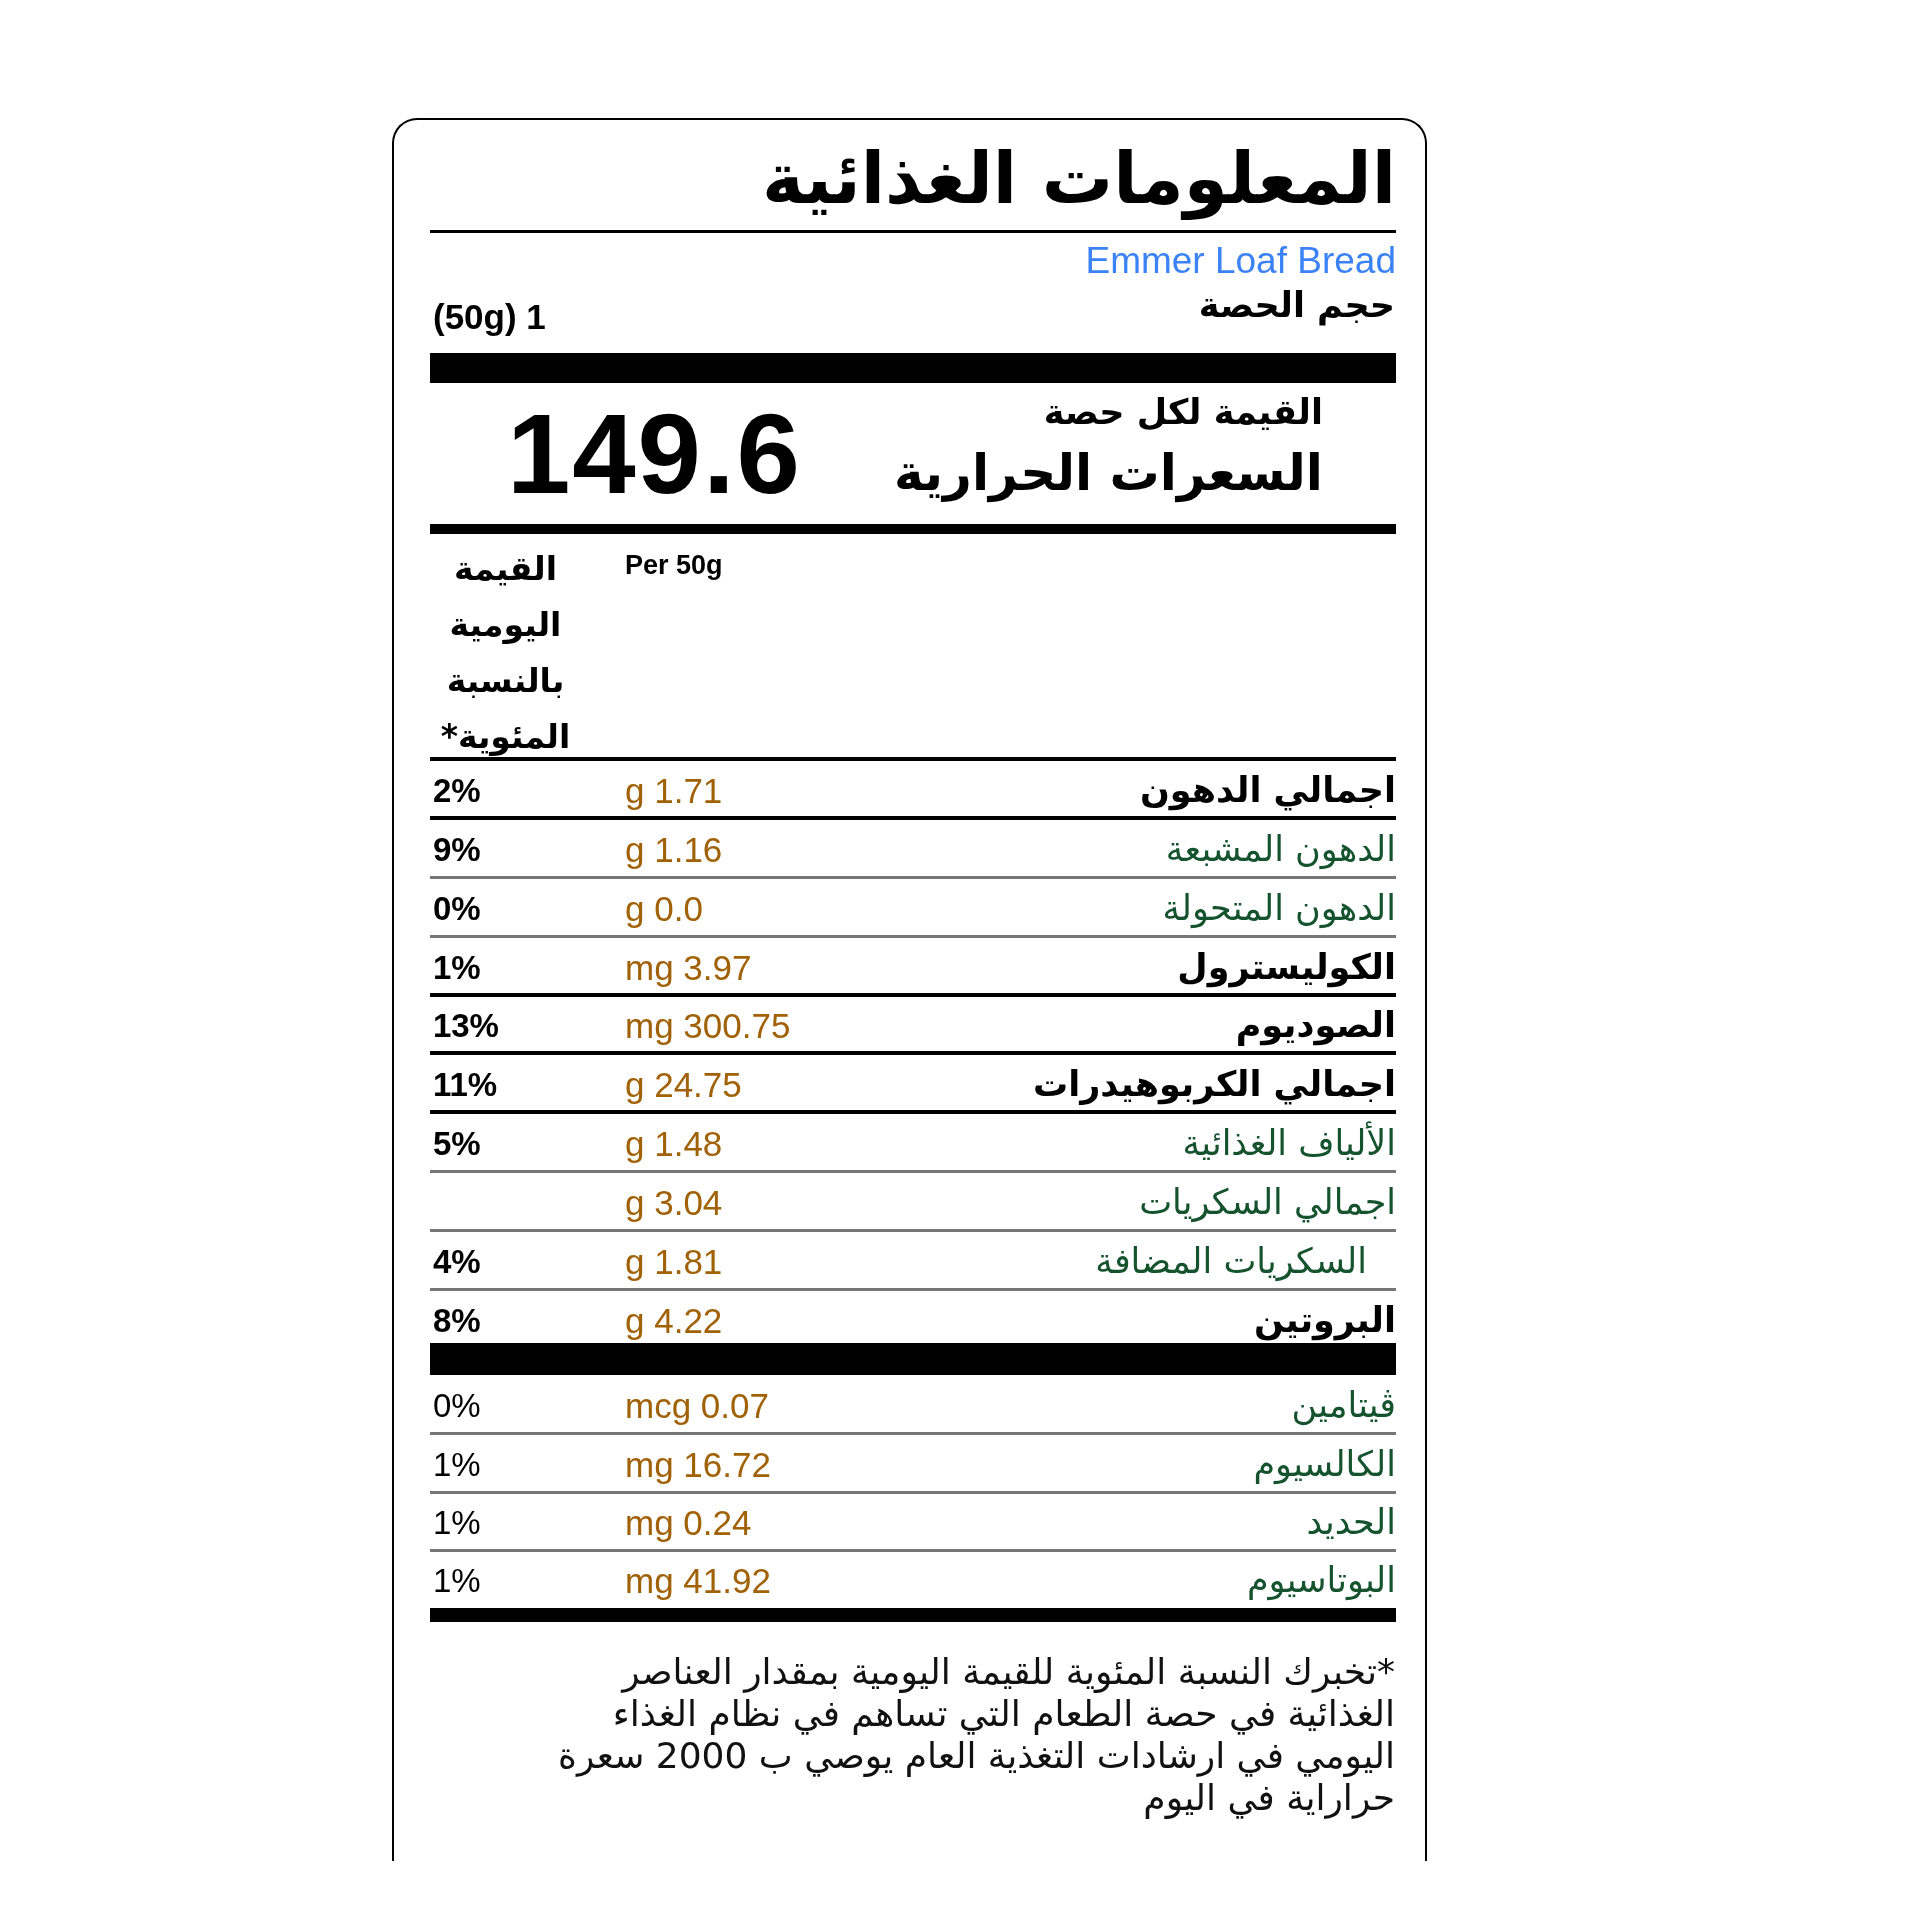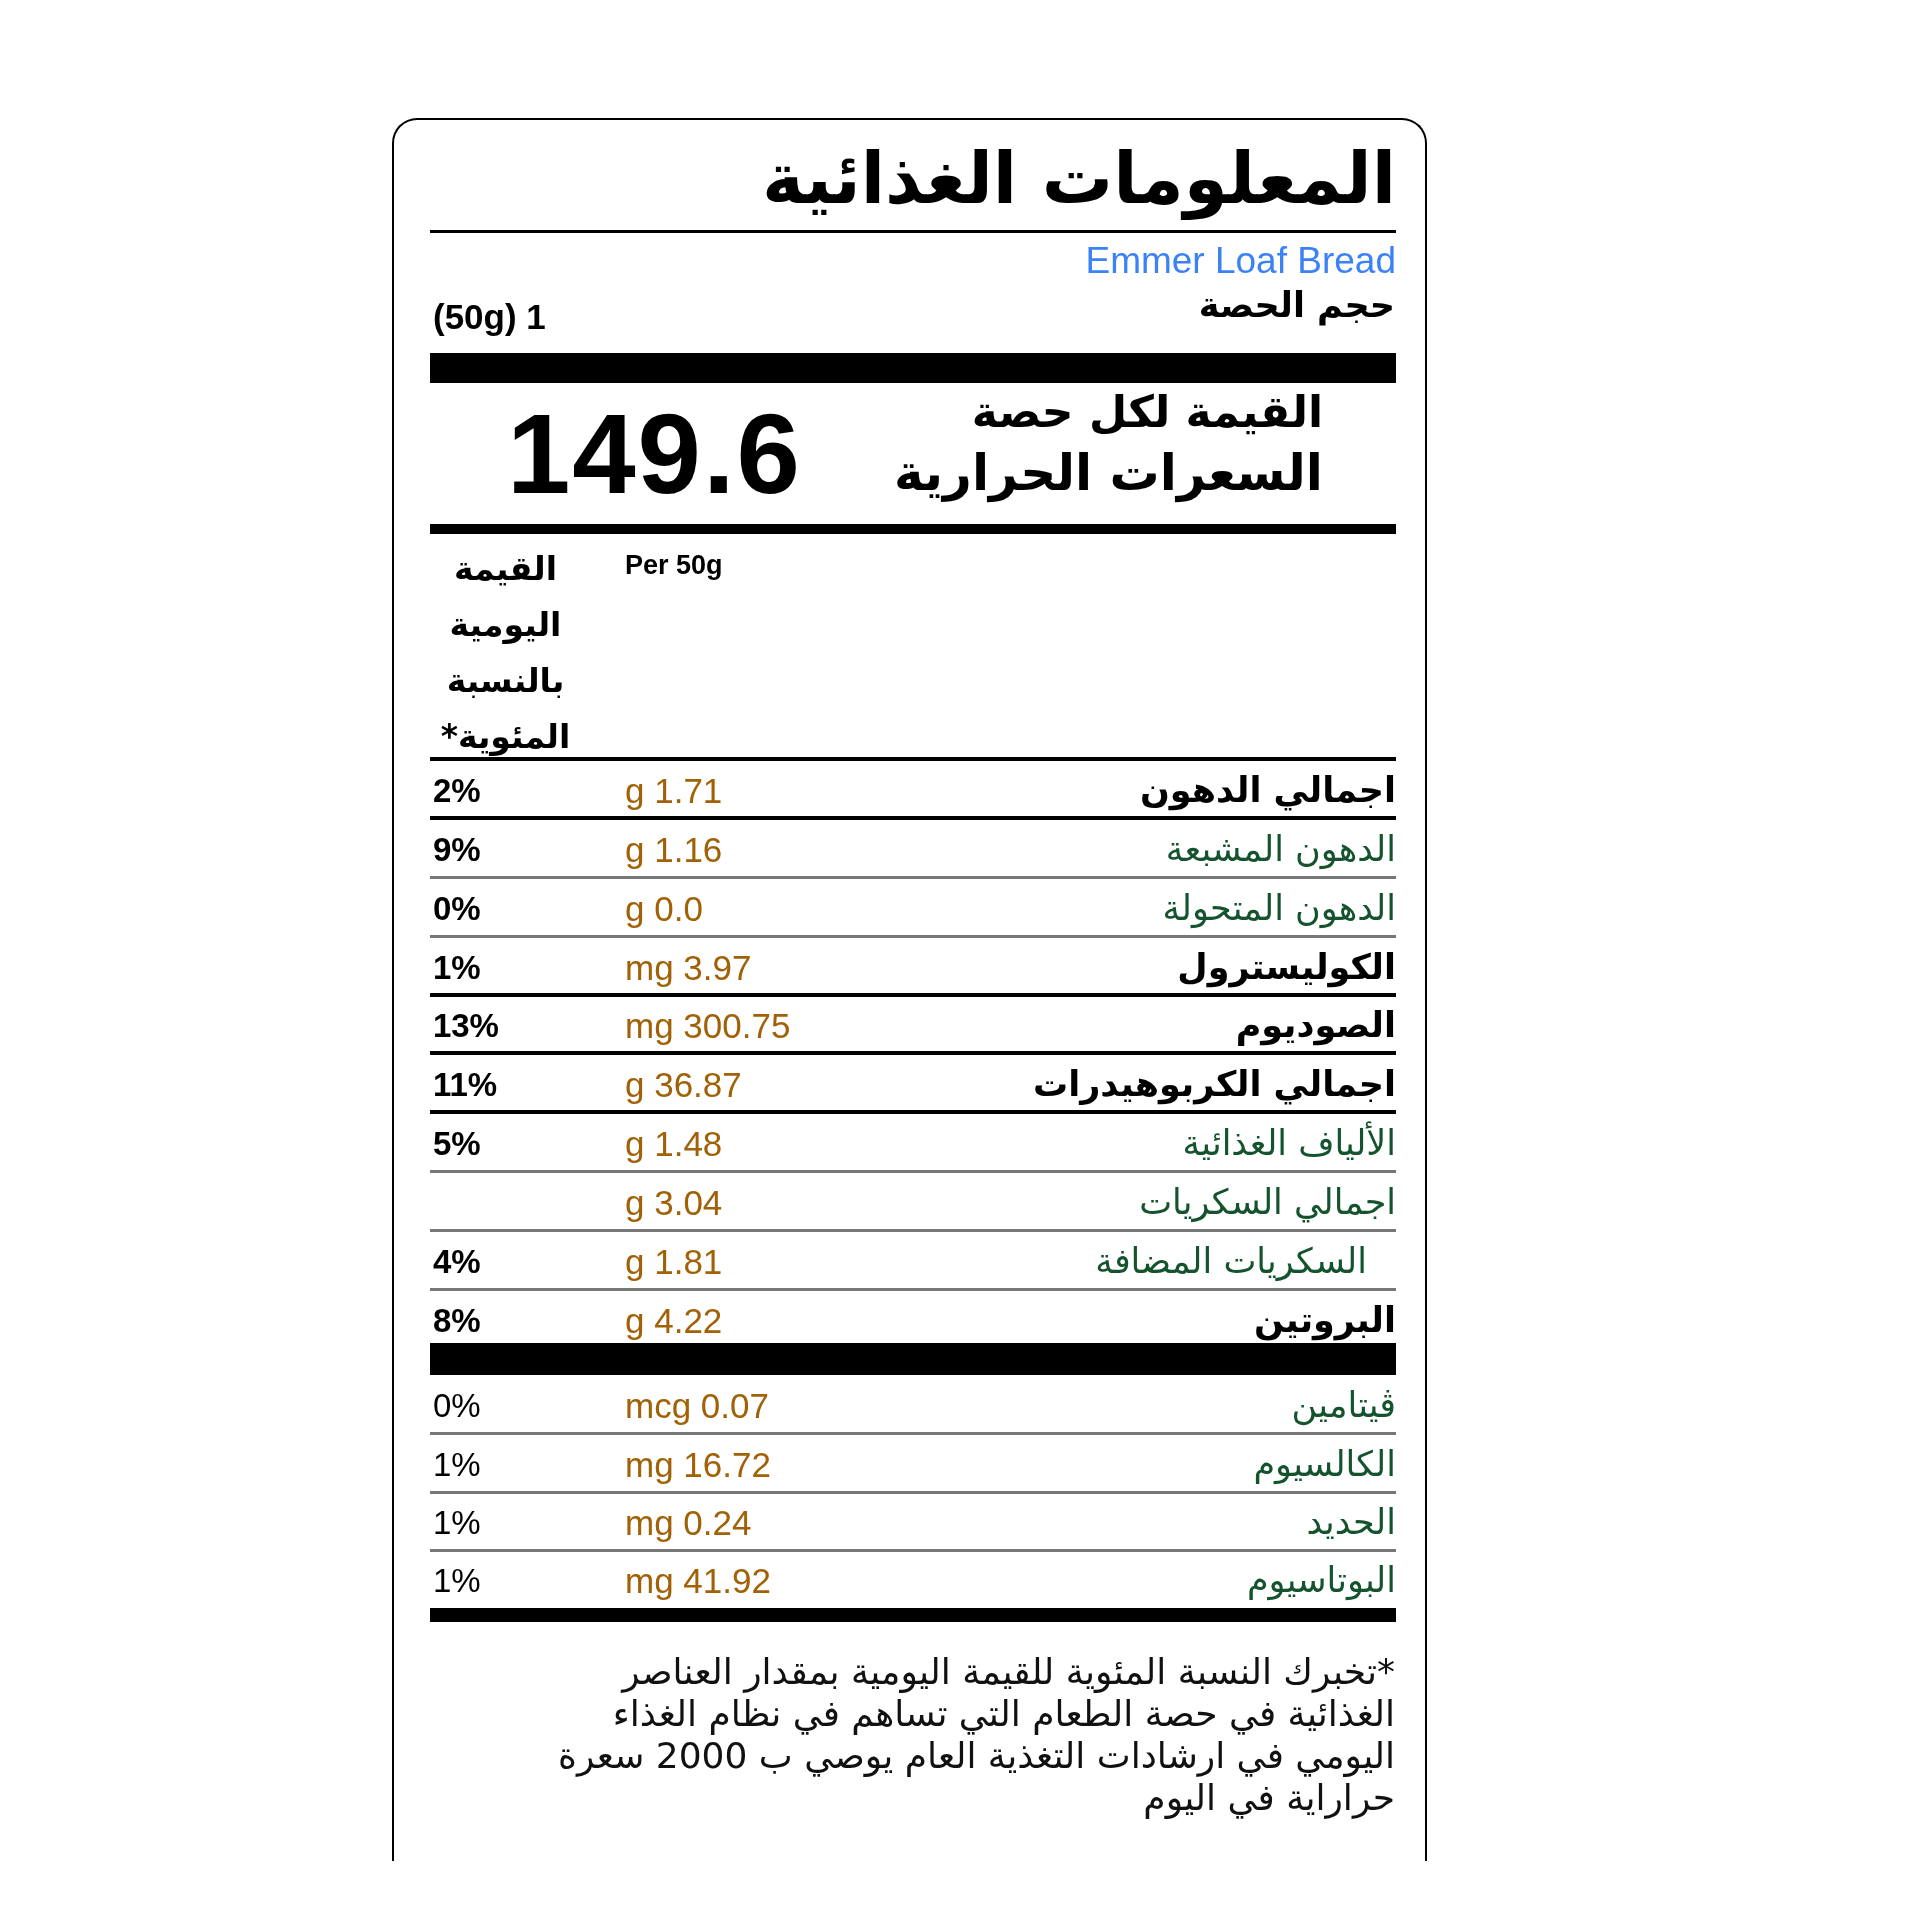--- a/index.html
+++ b/index.html
@@ -21,21 +21,21 @@
     left: 430px; width: 966px; top: 237px; text-align: right; font-family: "Liberation Sans", sans-serif;
     font-size: 37px; line-height: 48px; color: #3b82f6;
   }
   .serving-label {
     right: 536px; top: 281px; direction: rtl; font-size: 35px; font-weight: bold; line-height: 48px;
   }
   .serving-value {
     left: 433px; top: 293px; font-size: 35px; font-weight: bold; line-height: 48px; font-family: "Liberation Sans", sans-serif;
   }
   .per-serving {
-    right: 608px; top: 388px; direction: rtl; font-size: 44px; font-weight: bold; line-height: 48px;
+    right: 608px; top: 388px; direction: rtl; font-size: 35px; font-weight: bold; line-height: 48px;
   }
   .calories-label {
     right: 608px; top: 439px; direction: rtl; font-size: 50px; font-weight: bold; line-height: 68px;
   }
   .calories-value {
     left: 507px; top: 391px; font-size: 114px; font-weight: bold; line-height: 126px;
     font-family: "Liberation Sans", sans-serif; letter-spacing: 1.9px;
   }
   .dv-header {
     left: 433px; top: 541px; width: 145px; direction: rtl; text-align: left;
@@ -127,21 +127,21 @@
   <span class="line"></span>
 </div>
 <div class="row bold" style="top:996px;">
   <span class="pct">13%</span>
   <span class="amt">mg 300.75</span>
   <span class="name">الصوديوم</span>
   <span class="line"></span>
 </div>
 <div class="row bold" style="top:1055px;">
   <span class="pct">11%</span>
-  <span class="amt">g 36.87</span>
+  <span class="amt">g 24.75</span>
   <span class="name">اجمالي الكربوهيدرات</span>
   <span class="line"></span>
 </div>
 <div class="row" style="top:1114px;">
   <span class="pct" style="font-weight:bold;">5%</span>
   <span class="amt">g 1.48</span>
   <span class="name">الألياف الغذائية</span>
   <span class="line"></span>
 </div>
 <div class="row" style="top:1173px;">

